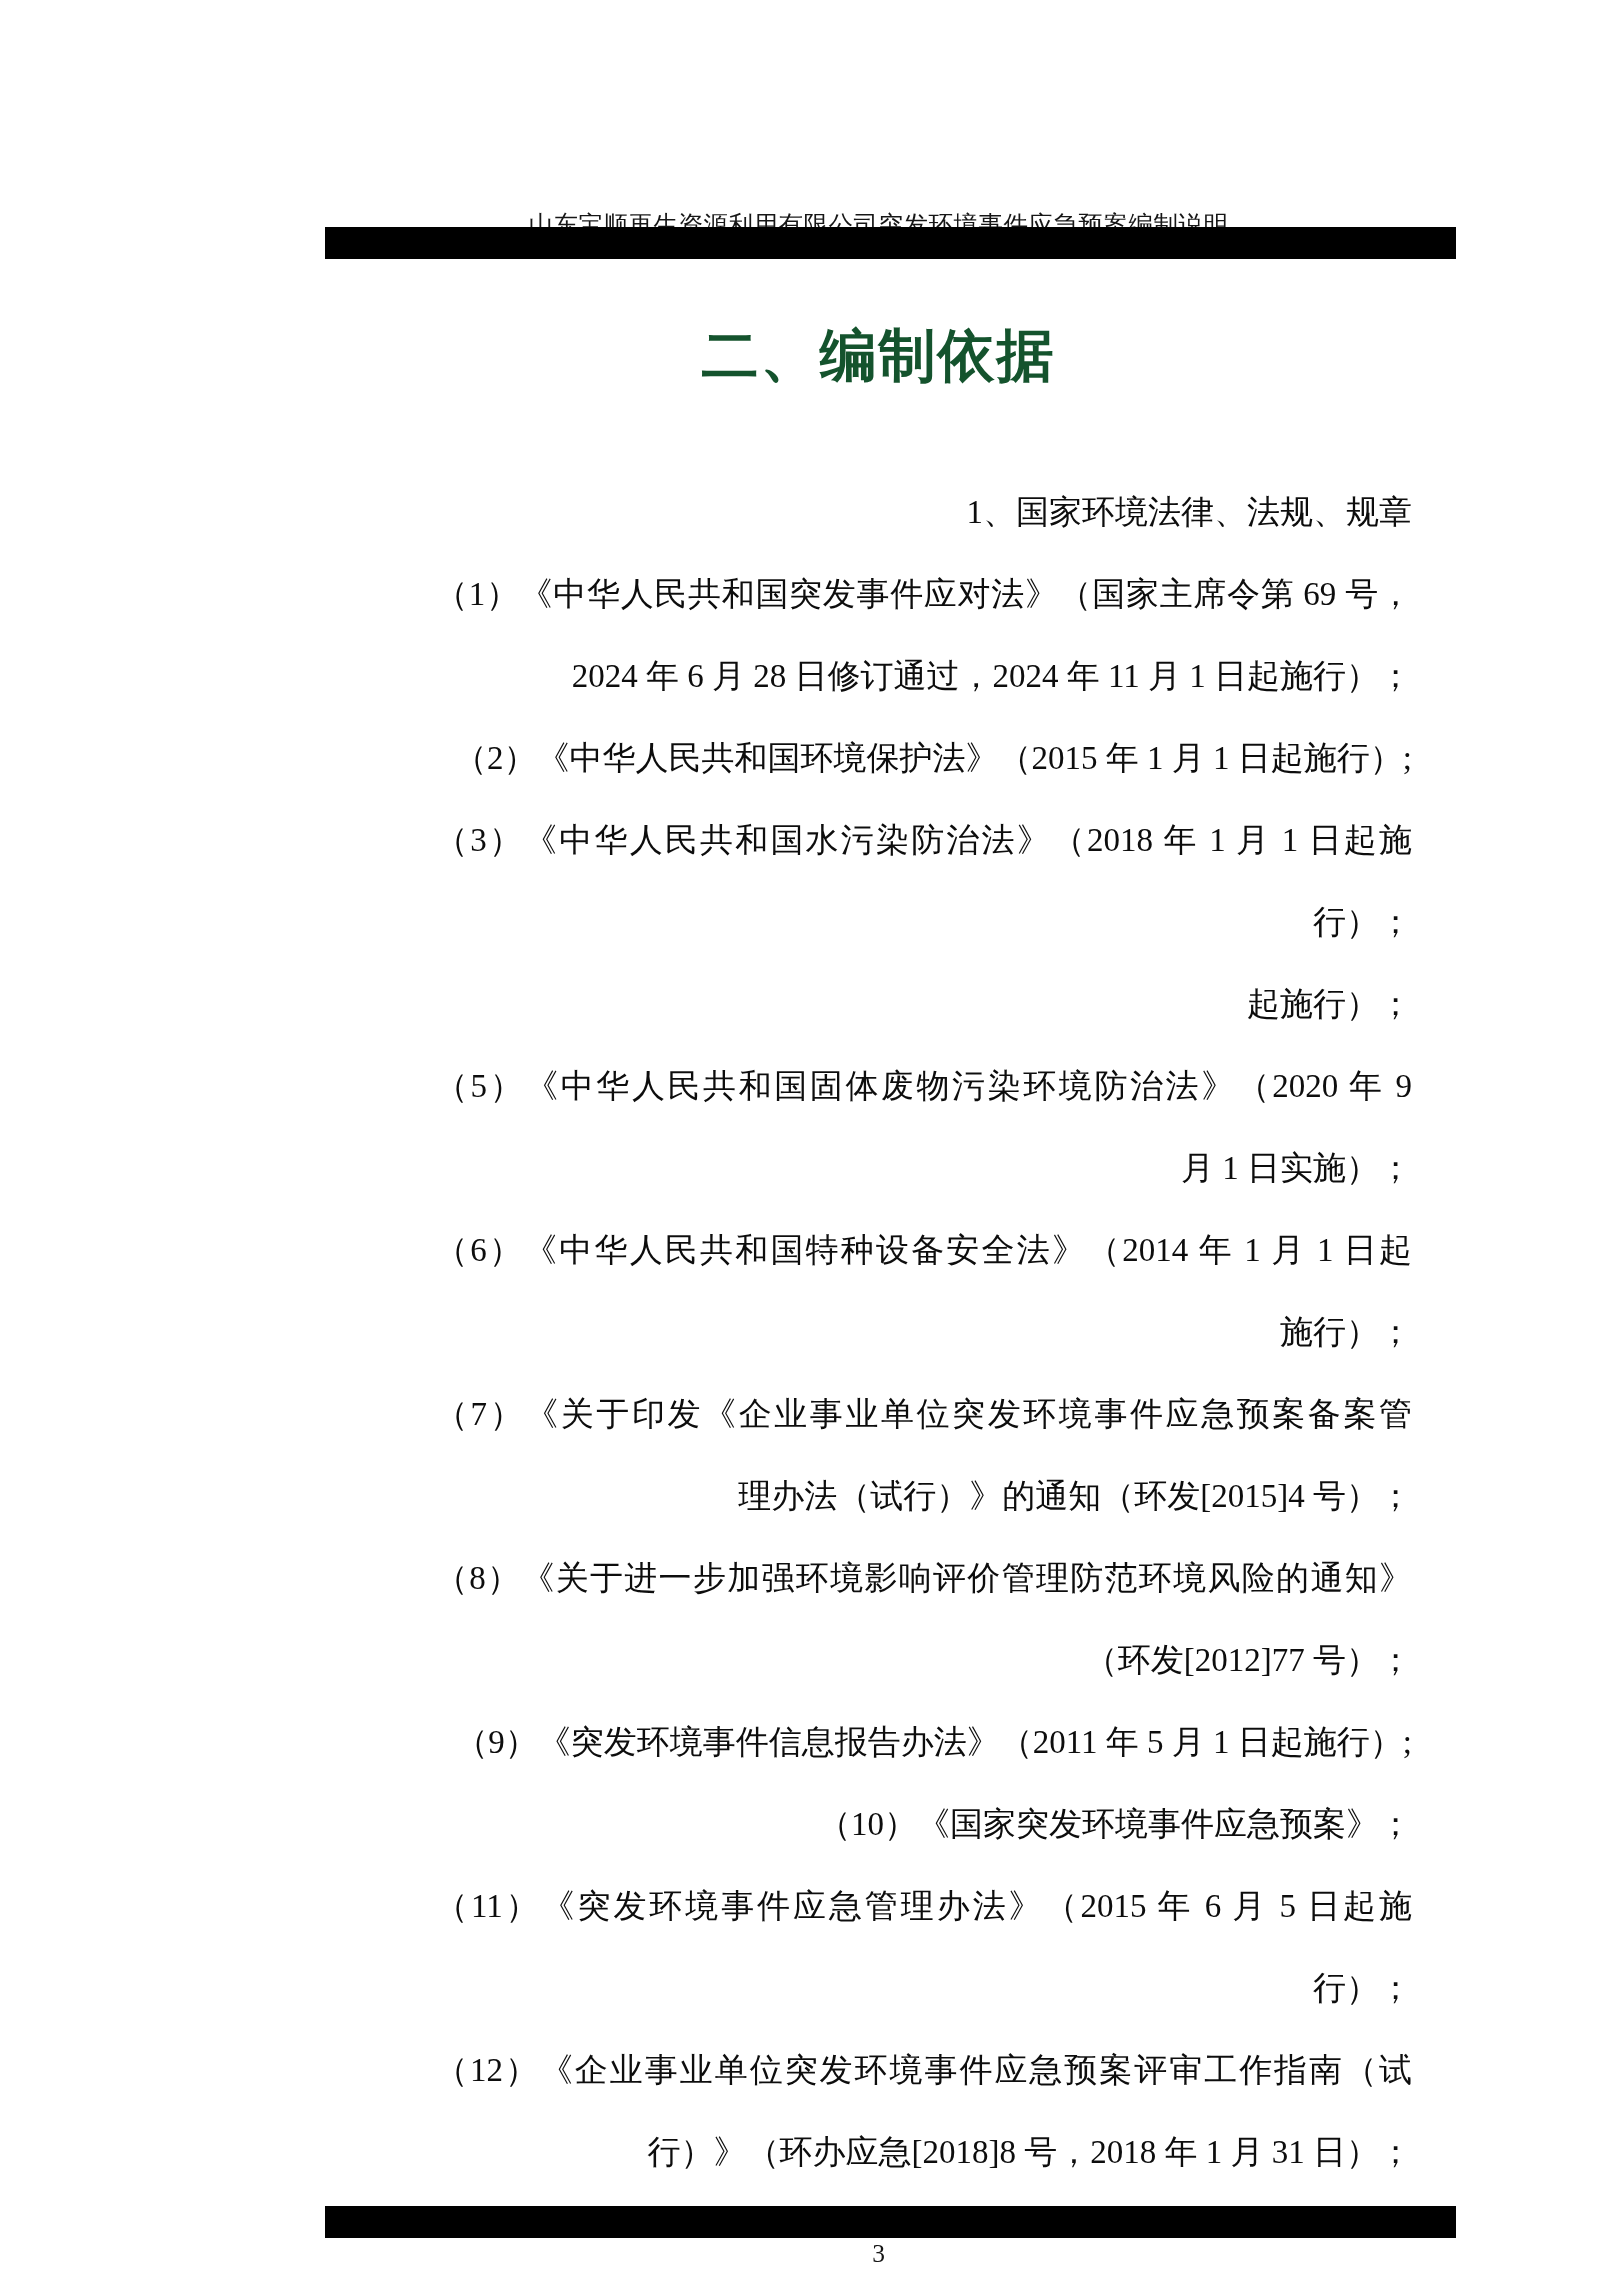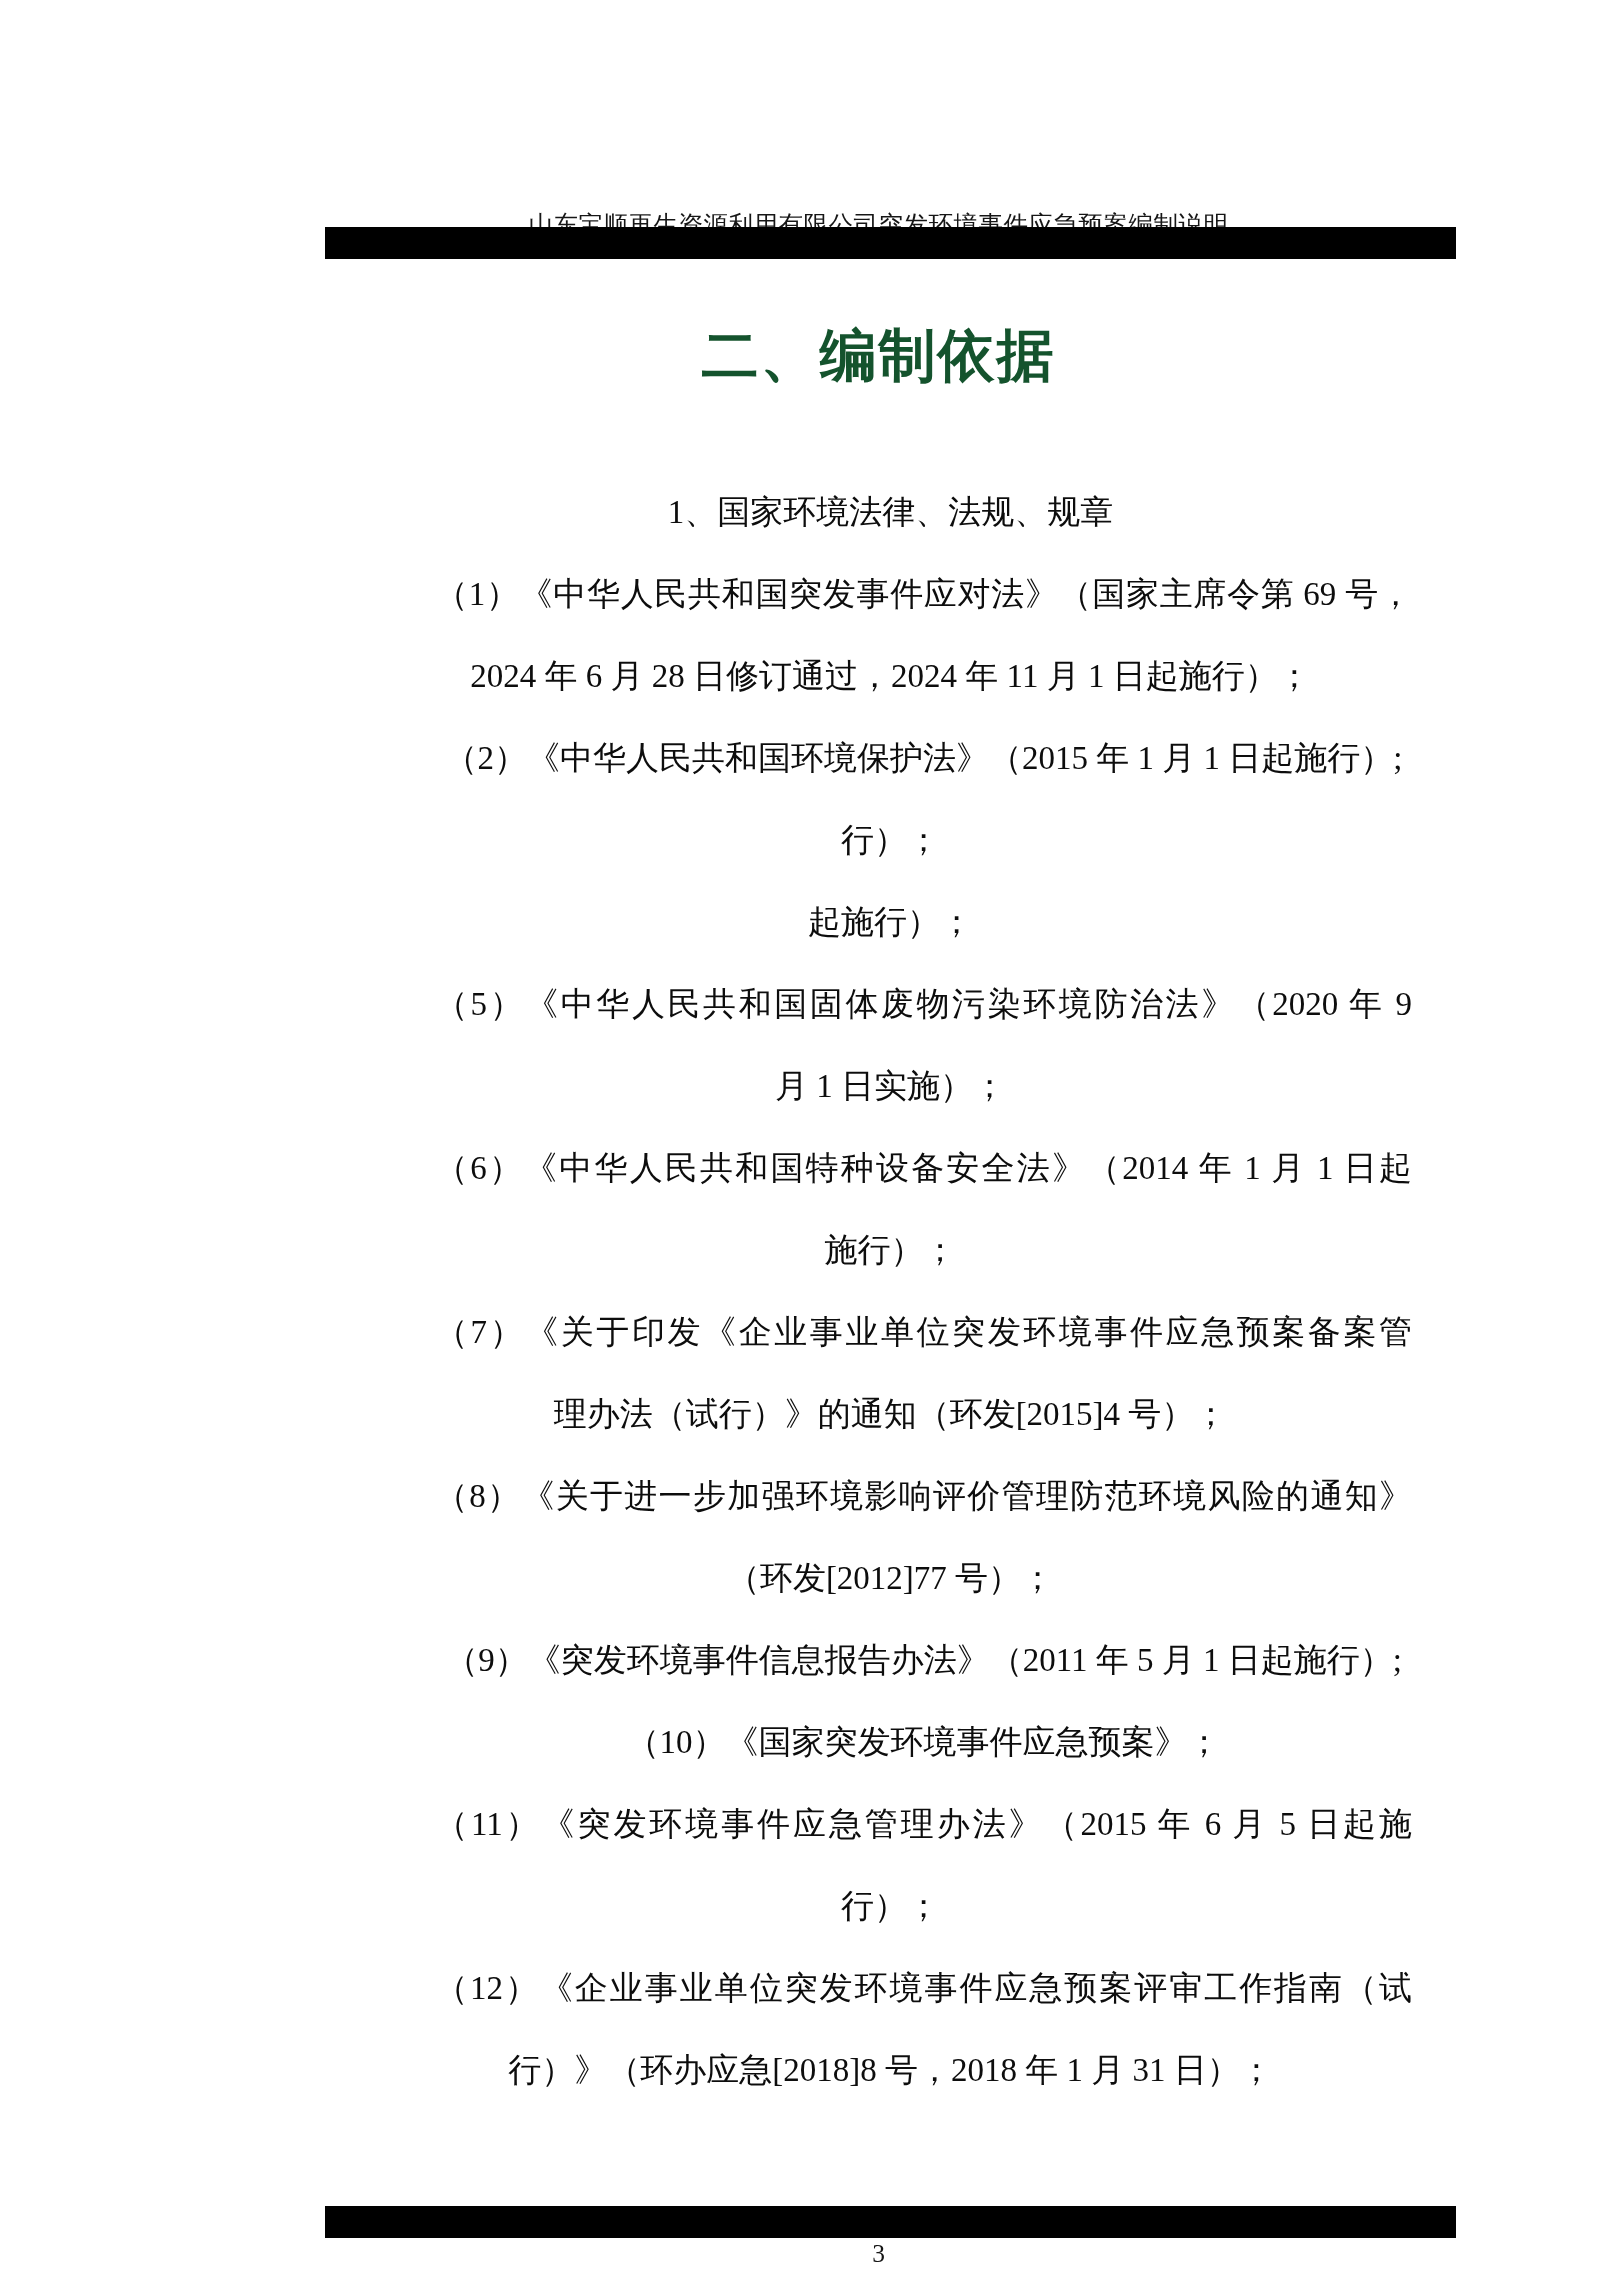--- a/index.html
+++ b/index.html
@@ -48,21 +48,21 @@
     top: 353px;
     left: 245px;
     width: 1131px;
     font-size: 33px;
     color: #0d0d0d;
   }
   .body-line {
     height: 70px;
     line-height: 70px;
     white-space: nowrap;
-    text-align: center;
+    text-align: right;
   }
   .body-line.indent { text-indent: 2em; }
   .body-line.stretch {
     white-space: normal;
     text-align: justify;
     text-align-last: justify;
   }
   .footer-rule {
     position: absolute;
     top: 2126px;
@@ -90,20 +90,21 @@
 
   <div class="header-rule"></div>
 
   <div class="doc-title">二、编制依据</div>
 
   <div class="body-lines">
       <div class="body-line">1、国家环境法律、法规、规章</div>
       <div class="body-line indent stretch">（1）《中华人民共和国突发事件应对法》（国家主席令第 69 号，</div>
       <div class="body-line">2024 年 6 月 28 日修订通过，2024 年 11 月 1 日起施行）；</div>
       <div class="body-line indent">（2）《中华人民共和国环境保护法》（2015 年 1 月 1 日起施行）;</div>
+      <div class="body-line indent stretch">（3）《中华人民共和国水污染防治法》（2018 年 1 月 1 日起施</div>
       <div class="body-line">行）；</div>
       <div class="body-line">起施行）；</div>
       <div class="body-line indent stretch">（5）《中华人民共和国固体废物污染环境防治法》（2020 年 9</div>
       <div class="body-line">月 1 日实施）；</div>
       <div class="body-line indent stretch">（6）《中华人民共和国特种设备安全法》（2014 年 1 月 1 日起</div>
       <div class="body-line">施行）；</div>
       <div class="body-line indent stretch">（7）《关于印发《企业事业单位突发环境事件应急预案备案管</div>
       <div class="body-line">理办法（试行）》的通知（环发[2015]4 号）；</div>
       <div class="body-line indent stretch">（8）《关于进一步加强环境影响评价管理防范环境风险的通知》</div>
       <div class="body-line">（环发[2012]77 号）；</div>

